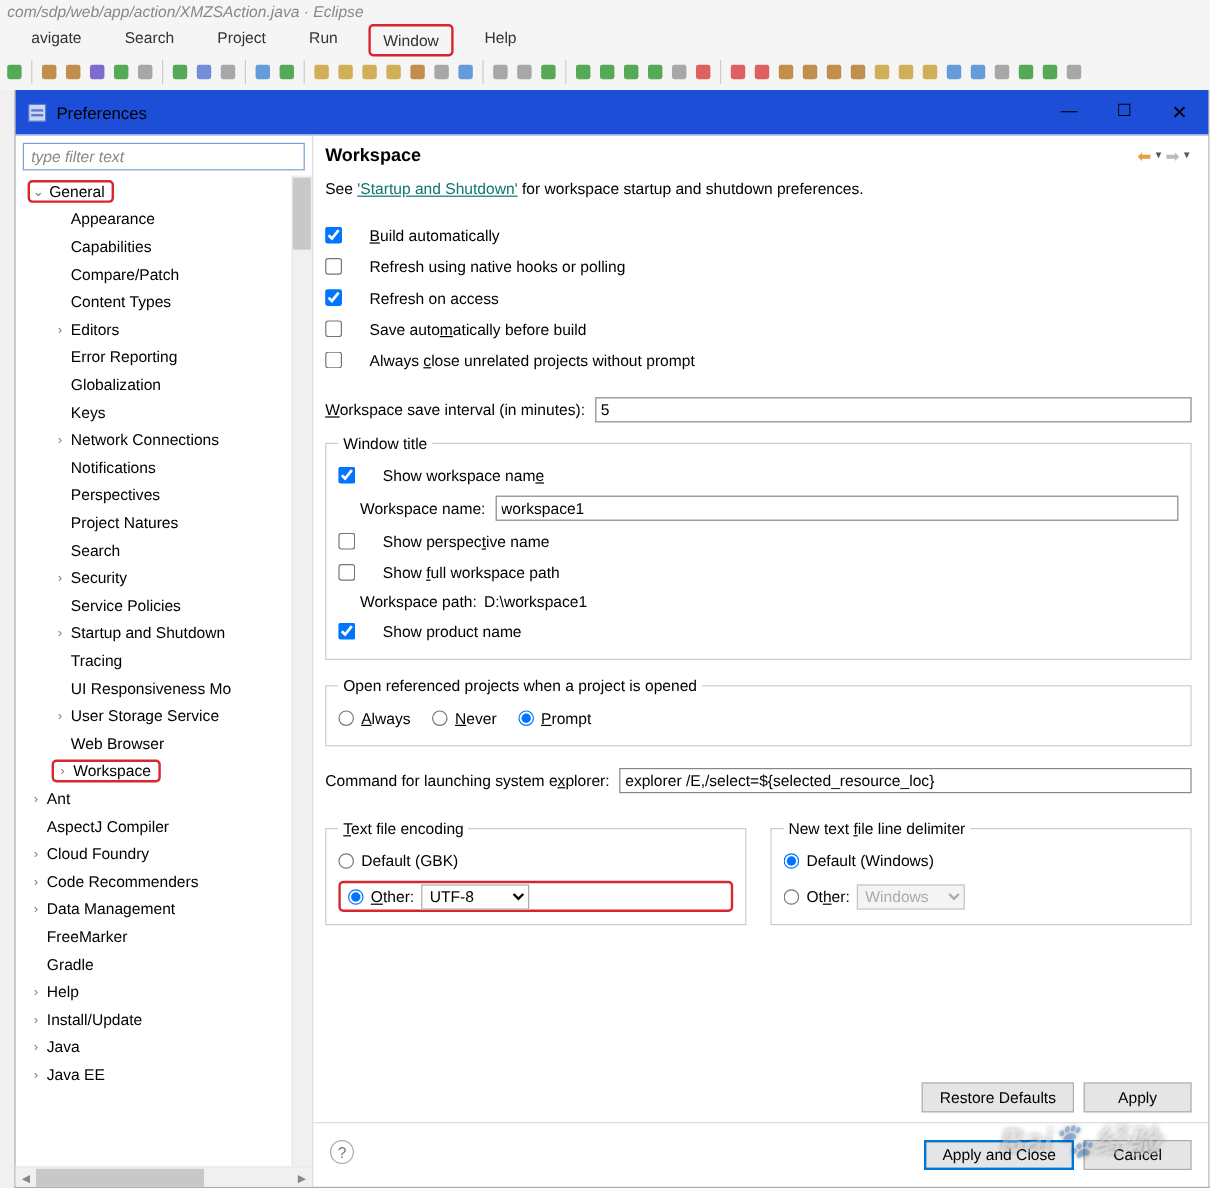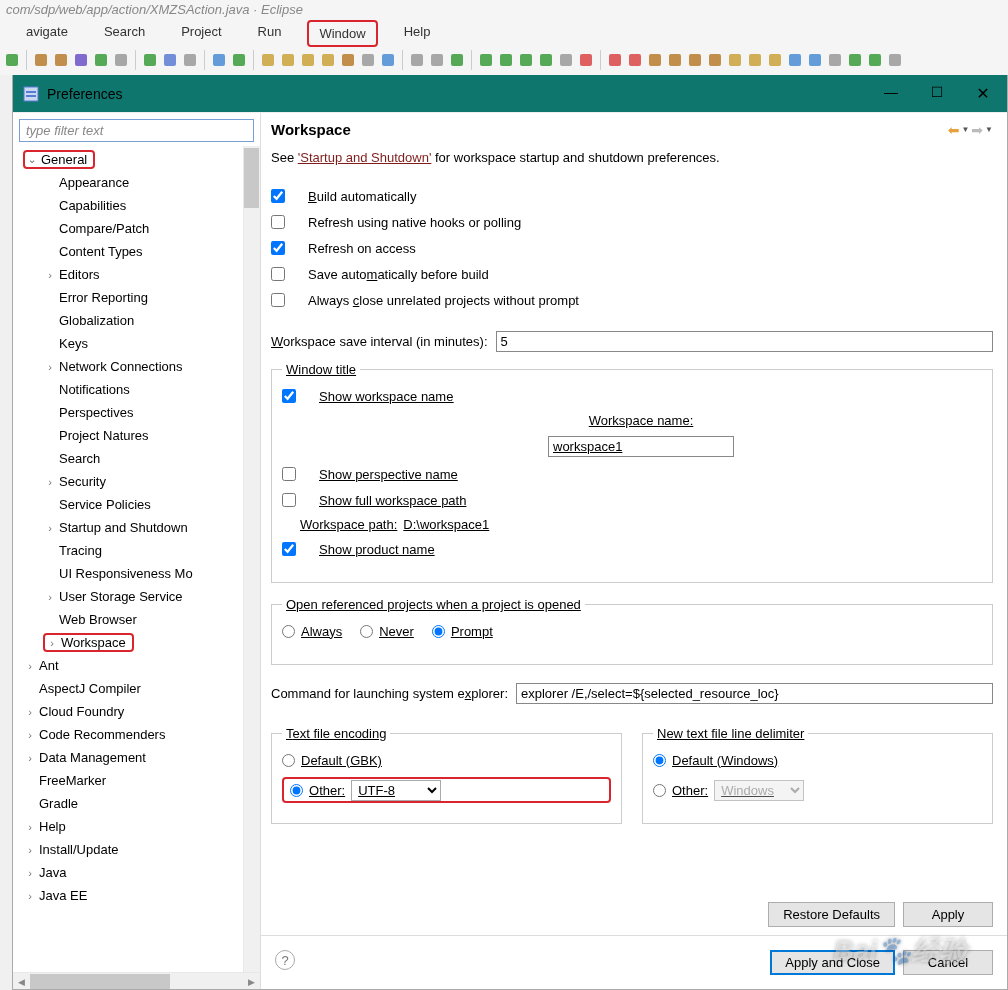--- a/index.html
+++ b/index.html
@@ -13,21 +13,21 @@
 .tb-icon { width: 16px; height: 16px; display: inline-block; }
 .tb-sep { width: 1px; height: 20px; background: #ccc; margin: 0 2px; }
 
 .dialog {
   position: absolute; top: 75px; left: 12px; right: 0; bottom: 0;
   background: #fff; border: 1px solid #aaa; border-top: none;
   display: flex; flex-direction: column;
 }
 .dlg-title {
   height: 38px; display: flex; align-items: center; padding: 0 10px;
-  background: #0f766e; border-bottom: 1px solid #eee; gap: 8px;
+  background: #1d4ed8; border-bottom: 1px solid #eee; gap: 8px;
 }
 .dlg-title-icon { width: 16px; height: 16px; }
 .dlg-title-text { font-size: 14px; flex: 1; }
 .dlg-title-btns { display: flex; gap: 18px; font-family: Arial; }
 .dlg-title-btns span { width: 28px; text-align: center; font-size: 14px; cursor: default; }
 
 .dlg-body { flex: 1; display: flex; min-height: 0; }
 .tree-panel { width: 248px; border-right: 1px solid #ddd; display: flex; flex-direction: column; }
 .filter-input { margin: 6px 6px 4px 6px; padding: 3px 6px; border: 1px solid #7a9fd4; color: #888; font-style: italic; }
 .tree-scroll { flex: 1; overflow-y: auto; overflow-x: hidden; position: relative; }
@@ -48,33 +48,33 @@
 .content-header { display: flex; align-items: center; padding: 8px 14px 8px 10px; }
 .content-title { font-size: 15px; font-weight: bold; flex: 1; }
 .nav-arrows { display: flex; gap: 2px; align-items: center; }
 .nav-arrow { font-size: 14px; }
 .nav-arrow.back { color: #e8a03c; }
 .nav-arrow.fwd { color: #bbb; }
 .nav-arrow.tiny { font-size: 8px; color: #555; }
 
 .content-scroll { flex: 1; overflow: auto; padding: 4px 14px 10px 10px; }
 .hint-row { margin-bottom: 18px; }
-.hint-row a { color: #7f1d1d; text-decoration: underline; }
+.hint-row a { color: #0f766e; text-decoration: underline; }
 
 .chk-row { display: flex; align-items: center; height: 26px; gap: 23px; }
 .chk-row input[type=checkbox] { width: 14px; height: 14px; margin: 0; }
 .chk-row label u, .radio-row label u, label u, span u { text-decoration: underline; }
 
 .field-row { display: flex; align-items: center; gap: 8px; margin: 18px 0 10px 0; }
 .field-row label { white-space: nowrap; }
 .field-row input[type=text] { flex: 1; padding: 2px 4px; border: 1px solid #888; }
 
-fieldset { border: 1px solid #ccc; margin: 10px 0 14px 0; padding: 6px 10px 20px 10px; text-decoration: underline; }
+fieldset { border: 1px solid #ccc; margin: 10px 0 14px 0; padding: 6px 10px 10px 10px; }
 fieldset legend { padding: 0 4px; }
-.indent-row { display: flex; align-items: center; gap: 8px; margin: 4px 0 4px 18px; flex-direction: column; }
+.indent-row { display: flex; align-items: center; gap: 8px; margin: 4px 0 4px 18px; }
 .indent-row input[type=text] { flex: 1; padding: 2px 4px; border: 1px solid #888; }
 .static-row { margin: 4px 0 4px 18px; display: flex; gap: 6px; }
 
 .radio-row { display: flex; align-items: center; gap: 6px; height: 26px; }
 .radio-row input[type=radio] { margin: 0; }
 .radio-inline { display: flex; gap: 18px; align-items: center; }
 
 .two-col { display: flex; gap: 20px; margin-top: 12px; }
 .two-col fieldset { flex: 1; min-width: 0; }
 

